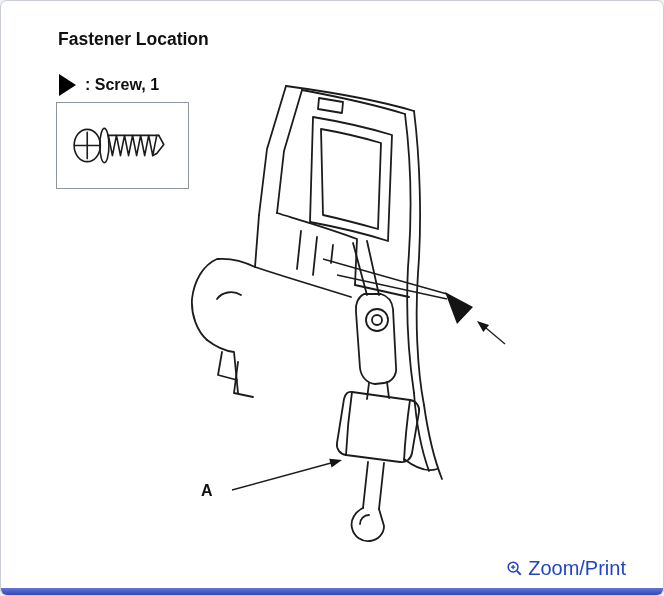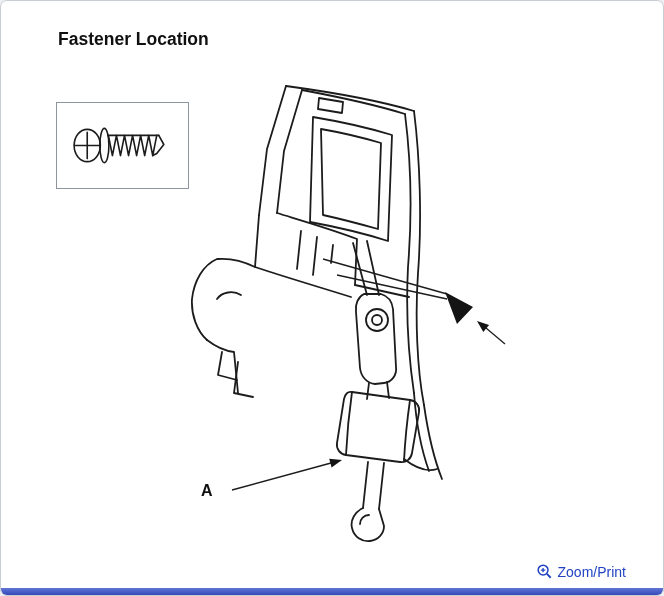--- a/index.html
+++ b/index.html
@@ -12,31 +12,35 @@
   .fastener-box{position:absolute;left:55px;top:101px;width:131px;height:85px;border:1px solid #8f959c;background:#fff;}
   .fastener-box svg{width:100%;height:100%;display:block;}
   .diagram{position:absolute;left:0;top:0;width:664px;height:596px;pointer-events:none;}
   .art{stroke:#1c1c1c;stroke-width:1.8;fill:none;stroke-linecap:round;stroke-linejoin:round;}
   .thin{stroke:#1c1c1c;stroke-width:1.3;fill:none;}
   .fillshape{fill:#141414;stroke:none;}
   .screwart{stroke:#1c1c1c;stroke-width:1.6;fill:none;stroke-linecap:round;stroke-linejoin:round;}
   .dim-label{position:absolute;left:492px;top:347px;font-size:17.5px;font-weight:700;color:#101010;}
   .part-label{position:absolute;left:200px;top:481px;font-size:16px;font-weight:700;color:#101010;}
   .zoom-print{position:absolute;right:37px;bottom:15px;display:flex;align-items:center;gap:5px;
-              color:#2244c4;font-size:14px;cursor:pointer;text-decoration:none;}
+              color:#2244c4;font-size:20px;cursor:pointer;text-decoration:none;}
   .bottom-bar{position:absolute;left:0;right:0;bottom:0;height:7px;
               background:linear-gradient(180deg,#6076d8,#3348b6);}
 </style>
 </head>
 <body>
 
 <div class="page">
 
   <div class="title">Fastener Location</div>
 
+  <div class="legend">
+    <span class="tri"></span>
+    <span class="legend-label">: Screw, 1</span>
+  </div>
 
   <div class="fastener-box">
     <svg viewBox="0 0 130 84">
       <g class="screwart">
         <ellipse cx="30" cy="42" rx="13" ry="16"></ellipse>
         <path d="M30,29 L30,55"></path>
         <path d="M17.5,42 L42.5,42"></path>
         <ellipse cx="47" cy="42" rx="4.5" ry="17"></ellipse>
         <path d="M51,32 L101,32"></path>
         <path d="M51,32 L55,52 L59,32 L63,52 L67,32 L71,52 L75,32 L79,52 L83,32 L87,52 L91,32 L95,52 L99,32"></path>

